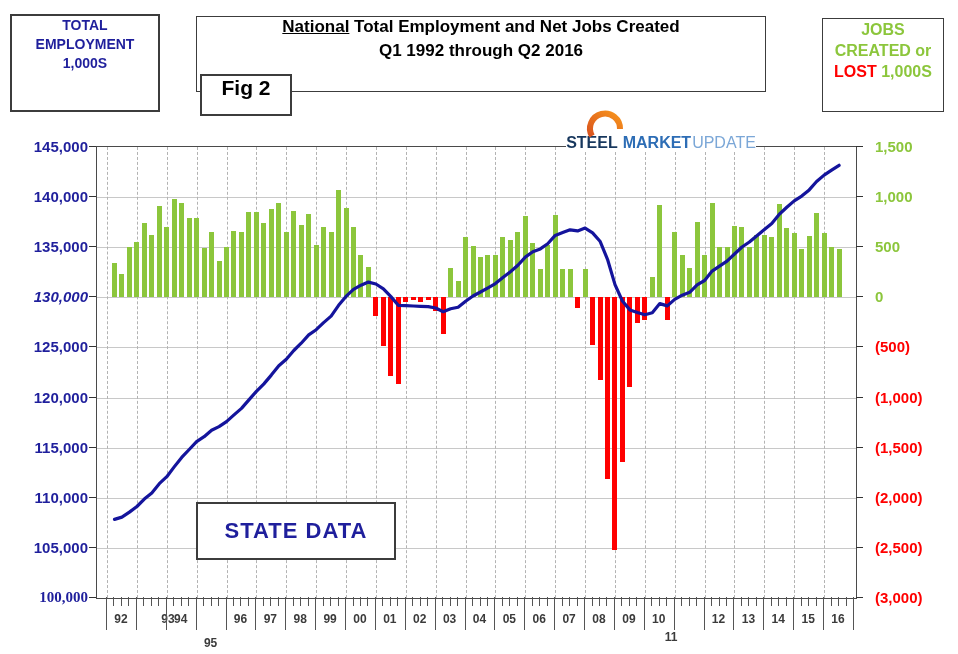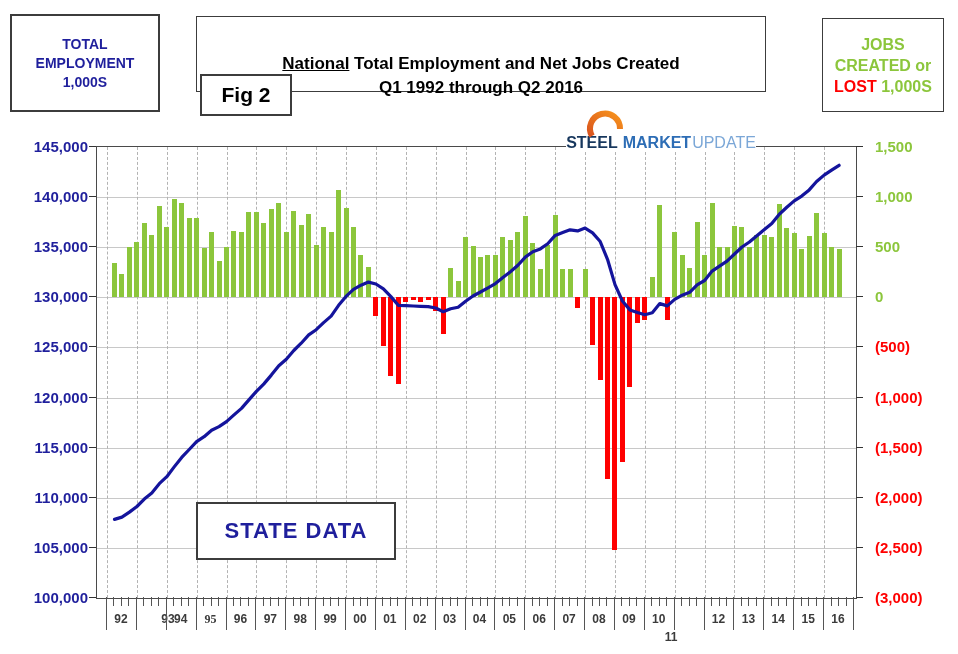--- a/index.html
+++ b/index.html
@@ -1,22 +1,22 @@
 <!DOCTYPE html>
 <html><head>
 <meta charset="utf-8">
 <style>
   html,body{margin:0;padding:0;background:#fff;}
   .stage{position:relative;width:958px;height:654px;background:#fff;
          font-family:"Liberation Sans",sans-serif;overflow:hidden;}
   .box{position:absolute;border:2px solid #3c3c3c;background:#fff;box-sizing:border-box;
-       display:flex;flex-direction:column;align-items:center;justify-content:center;text-align:center;}
+       display:flex;flex-direction:column;align-items:center;text-align:center;}
   .leftbox{left:10px;top:14px;width:150px;height:98px;color:#1f1f9c;font-weight:bold;font-size:14px;line-height:19px;}
   .titlebox{left:196px;top:16px;width:570px;height:76px;border:1.5px solid #3c3c3c;}
-  .titleline1{font-size:17px;font-weight:bold;color:#000;margin-top:44px;}
+  .titleline1{font-size:17px;font-weight:bold;color:#000;}
   .titleline1 .und{text-decoration:underline;}
   .titleline2{font-size:17px;font-weight:bold;color:#000;margin-top:4px;}
   .figbox{left:200px;top:74px;width:92px;height:42px;border:2px solid #3c3c3c;z-index:6;
           font-size:21px;font-weight:bold;color:#000;}
   .rightbox{left:822px;top:18px;width:122px;height:94px;font-weight:bold;font-size:16px;line-height:21px;border:1.5px solid #3c3c3c;}
   .green{color:#8cc63c;} .redtx{color:#ff0000;}
   .plot{position:absolute;left:96px;top:146px;width:759px;height:451px;
         border:1px solid #4a4a4a;box-sizing:content-box;background:#fff;}
   .hgrid{position:absolute;left:0;width:759px;height:1px;background:#c8c8c8;}
   .vgrid{position:absolute;top:0;height:451px;width:0;border-left:1px dashed #b3b3b3;}
@@ -216,33 +216,33 @@
 
   <div class="statebox">STATE DATA</div>
 
   <div id="axes">
       <div class="ylab" style="left: 2px; top: 138px;">145,000</div>
       <div class="tickL" style="left: 89px; top: 146px;"></div>
       <div class="ylab" style="left: 2px; top: 188.111px;">140,000</div>
       <div class="tickL" style="left: 89px; top: 196.111px;"></div>
       <div class="ylab" style="left: 2px; top: 238.222px;">135,000</div>
       <div class="tickL" style="left: 89px; top: 246.222px;"></div>
-      <div class="ylab" style="left: 2px; top: 288.333px;">130,000</div>
+      <div class="ylab" style="left: 2px; top: 288.333px; font-style: italic;">130,000</div>
       <div class="tickL" style="left: 89px; top: 296.333px;"></div>
       <div class="ylab" style="left: 2px; top: 338.444px;">125,000</div>
       <div class="tickL" style="left: 89px; top: 346.444px;"></div>
       <div class="ylab" style="left: 2px; top: 388.556px;">120,000</div>
       <div class="tickL" style="left: 89px; top: 396.556px;"></div>
       <div class="ylab" style="left: 2px; top: 438.667px;">115,000</div>
       <div class="tickL" style="left: 89px; top: 446.667px;"></div>
       <div class="ylab" style="left: 2px; top: 488.778px;">110,000</div>
       <div class="tickL" style="left: 89px; top: 496.778px;"></div>
       <div class="ylab" style="left: 2px; top: 538.889px;">105,000</div>
       <div class="tickL" style="left: 89px; top: 546.889px;"></div>
-      <div class="ylab" style="left: 2px; top: 589px;">100,000</div>
+      <div class="ylab" style="left: 2px; top: 589px; font-family: Liberation Serif, serif;">100,000</div>
       <div class="tickL" style="left: 89px; top: 597px;"></div>
       <div class="rlab" style="top: 138px; color: rgb(140, 198, 60);">1,500</div>
       <div class="tickL" style="left: 856px; top: 146px;"></div>
       <div class="rlab" style="top: 188.111px; color: rgb(140, 198, 60);">1,000</div>
       <div class="tickL" style="left: 856px; top: 196.111px;"></div>
       <div class="rlab" style="top: 238.222px; color: rgb(140, 198, 60);">500</div>
       <div class="tickL" style="left: 856px; top: 246.222px;"></div>
       <div class="rlab" style="top: 288.333px; color: rgb(140, 198, 60);">0</div>
       <div class="tickL" style="left: 856px; top: 296.333px;"></div>
       <div class="rlab" style="top: 338.444px; color: rgb(255, 0, 0);">(500)</div>
@@ -269,21 +269,21 @@
       <div class="xlab" style="left: 153px; top: 612px;">93</div>
       <div class="tickX" style="left: 165.76px; top: 597px; height: 33px;"></div>
       <div class="tickX" style="left: 173.23px; top: 597px; height: 9px;"></div>
       <div class="tickX" style="left: 180.7px; top: 597px; height: 9px;"></div>
       <div class="tickX" style="left: 188.17px; top: 597px; height: 9px;"></div>
       <div class="xlab" style="left: 165.7px; top: 612px;">94</div>
       <div class="tickX" style="left: 195.64px; top: 597px; height: 33px;"></div>
       <div class="tickX" style="left: 203.11px; top: 597px; height: 9px;"></div>
       <div class="tickX" style="left: 210.58px; top: 597px; height: 9px;"></div>
       <div class="tickX" style="left: 218.05px; top: 597px; height: 9px;"></div>
-      <div class="xlab" style="left: 195.58px; top: 612px; font-family: Liberation Serif, serif;">95</div>
+      <div class="xlab" style="left: 195.58px; top: 636px;">95</div>
       <div class="tickX" style="left: 225.52px; top: 597px; height: 33px;"></div>
       <div class="tickX" style="left: 232.99px; top: 597px; height: 9px;"></div>
       <div class="tickX" style="left: 240.46px; top: 597px; height: 9px;"></div>
       <div class="tickX" style="left: 247.93px; top: 597px; height: 9px;"></div>
       <div class="xlab" style="left: 225.46px; top: 612px;">96</div>
       <div class="tickX" style="left: 255.4px; top: 597px; height: 33px;"></div>
       <div class="tickX" style="left: 262.87px; top: 597px; height: 9px;"></div>
       <div class="tickX" style="left: 270.34px; top: 597px; height: 9px;"></div>
       <div class="tickX" style="left: 277.81px; top: 597px; height: 9px;"></div>
       <div class="xlab" style="left: 255.34px; top: 612px;">97</div>

